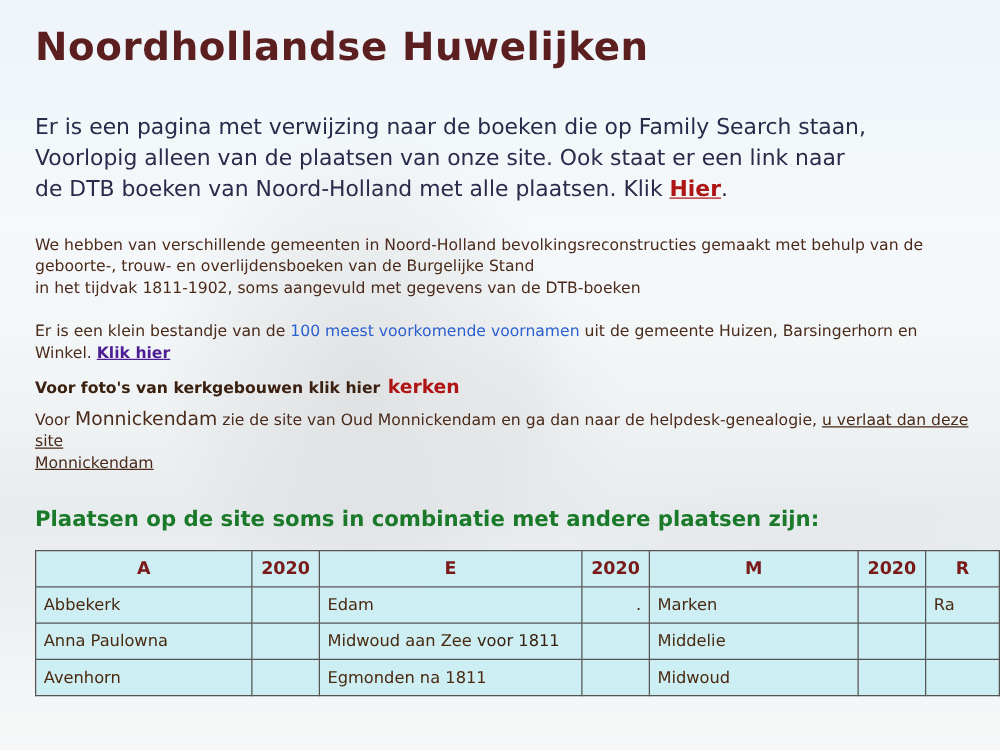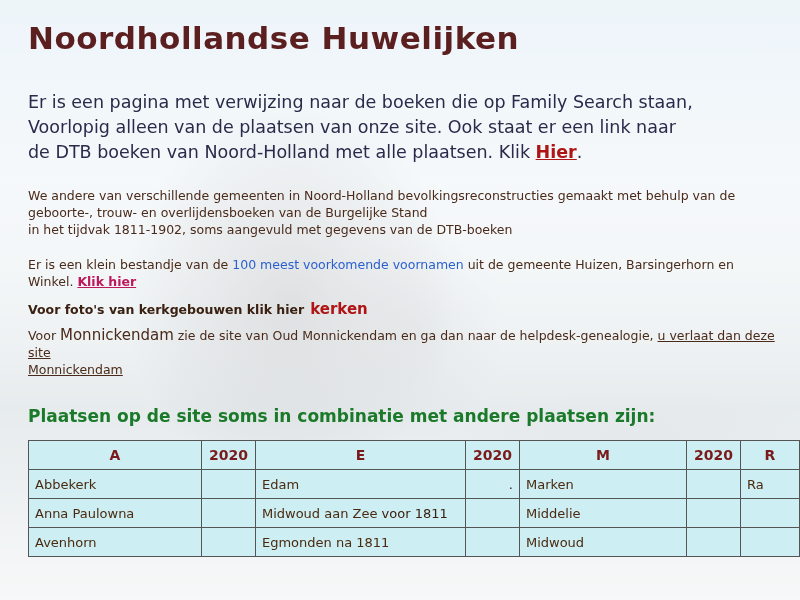--- a/index.html
+++ b/index.html
@@ -78,21 +78,21 @@
   }
   .para.small2 {
     margin-top: 22px;
   }
   .lnk-blue {
     color: #2a5fd0;
     text-decoration: none;
     cursor: pointer;
   }
   .lnk-red-ul {
-    color: #be185d;
+    color: #4c1d95;
     font-weight: bold;
     text-decoration: underline;
     cursor: pointer;
     font-size: 12.5px;
   }
   .foto-line {
     margin-top: 10px;
     font-size: 12.5px;
     font-weight: bold;
     color: #3a2010;
@@ -175,21 +175,21 @@
 
   <h1 class="page-title">Noordhollandse Huwelijken</h1>
 
   <div class="intro">
     <div>Er is een pagina met verwijzing naar de boeken die op Family Search staan,</div>
     <div>Voorlopig alleen van de plaatsen van onze site. Ook staat er een link naar</div>
     <div><span>de DTB boeken van Noord-Holland met alle plaatsen. Klik </span><span class="hier">Hier</span><span>.</span></div>
   </div>
 
   <div class="para small2">
-    <div>We andere van verschillende gemeenten in Noord-Holland bevolkingsreconstructies gemaakt met behulp van de</div>
+    <div>We hebben van verschillende gemeenten in Noord-Holland bevolkingsreconstructies gemaakt met behulp van de</div>
     <div>geboorte-, trouw- en overlijdensboeken van de Burgelijke Stand</div>
     <div>in het tijdvak 1811-1902, soms aangevuld met gegevens van de DTB-boeken</div>
   </div>
 
   <div class="para">
     <div><span>Er is een klein bestandje van de </span><span class="lnk-blue">100 meest voorkomende voornamen</span><span> uit de gemeente Huizen, Barsingerhorn en</span></div>
     <div><span>Winkel.  </span><span class="lnk-red-ul">Klik hier</span></div>
   </div>
 
   <div class="foto-line">

